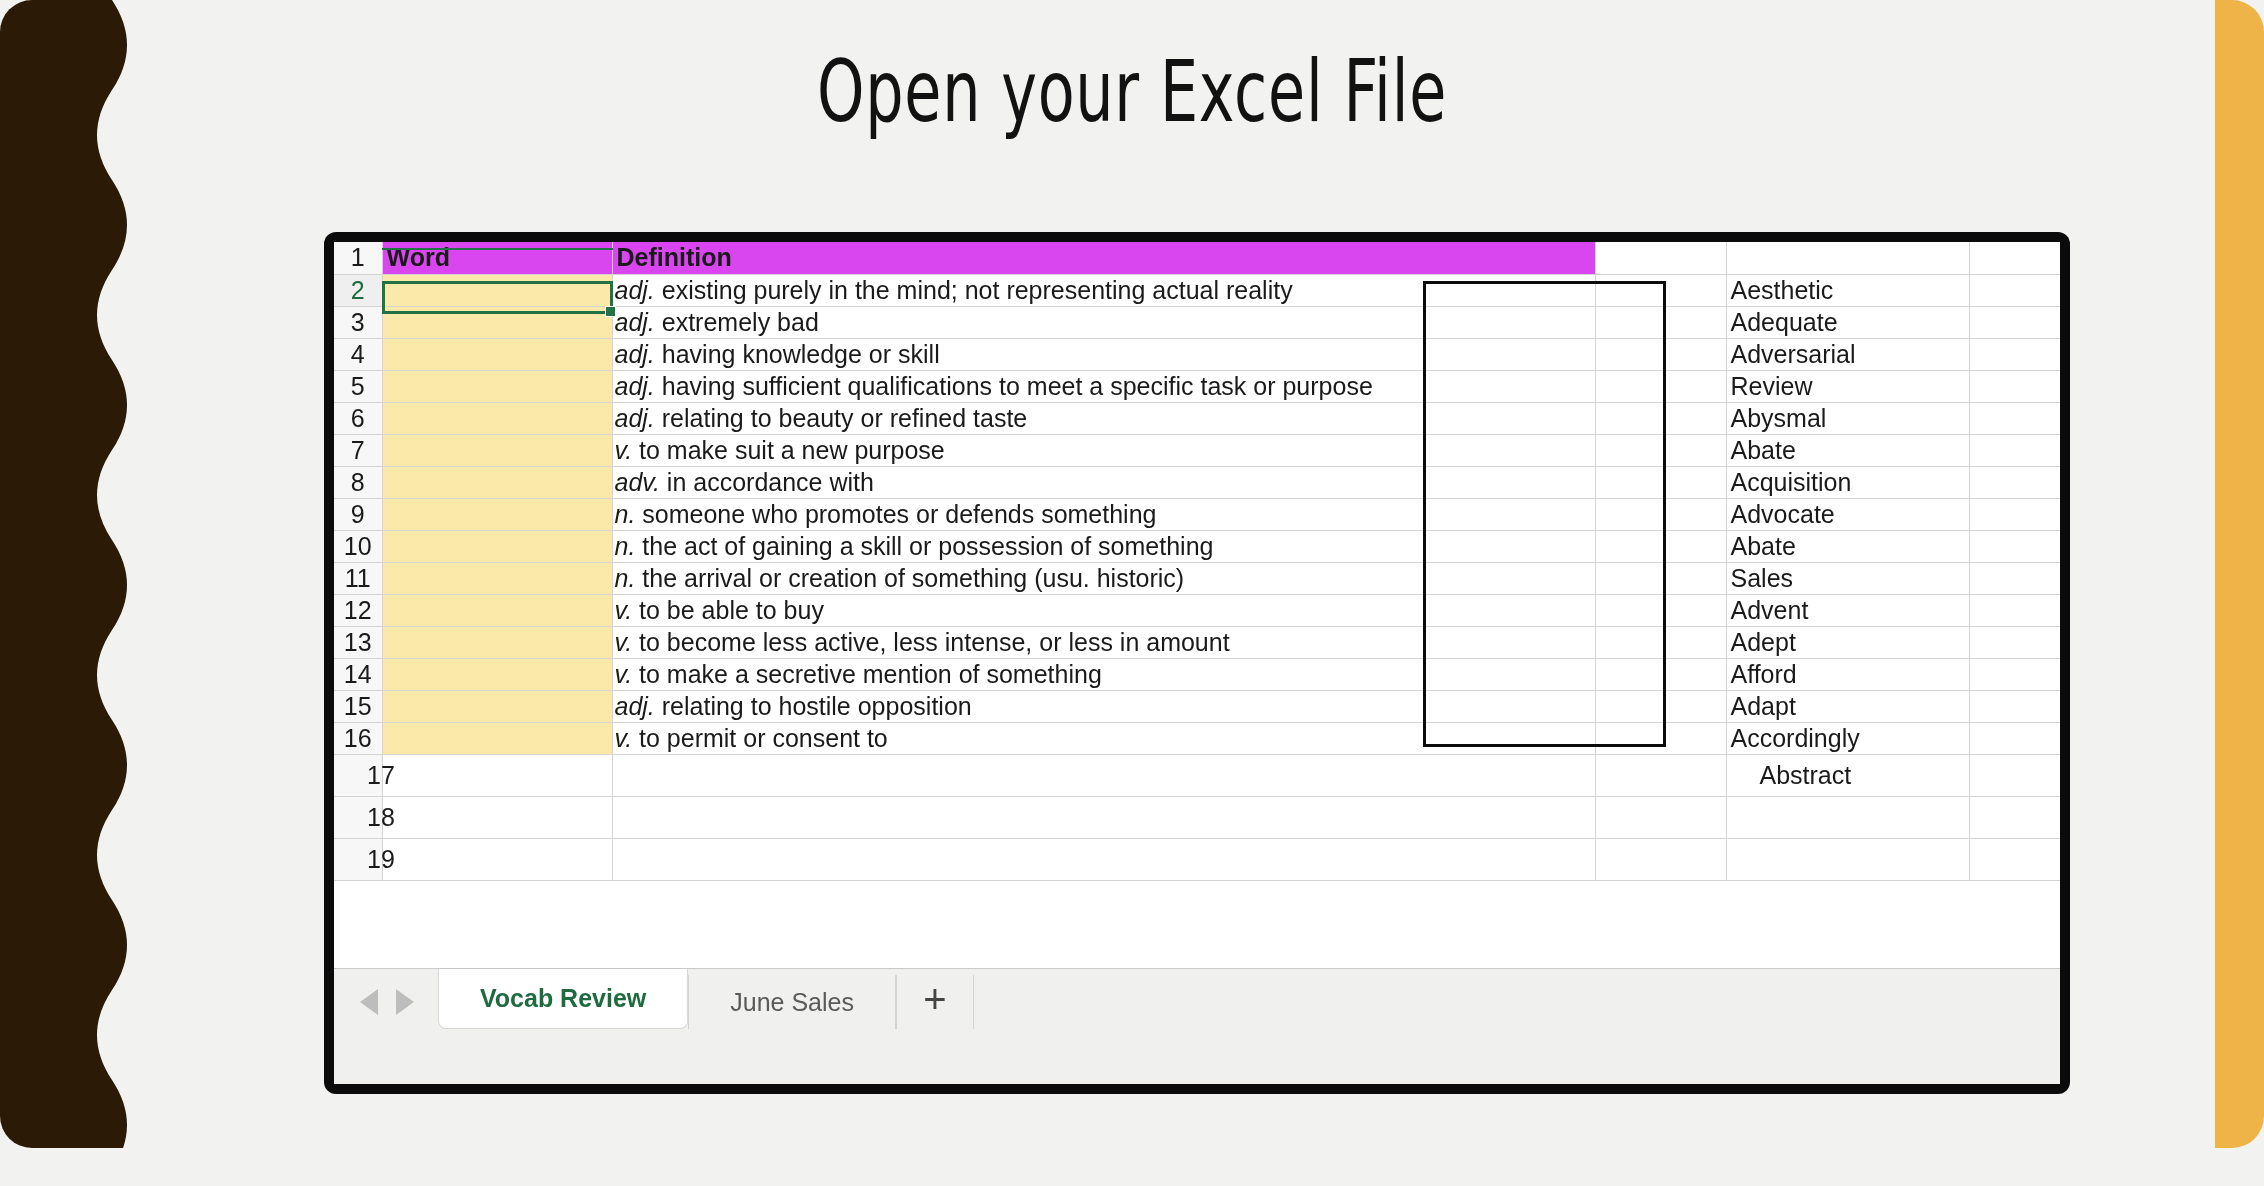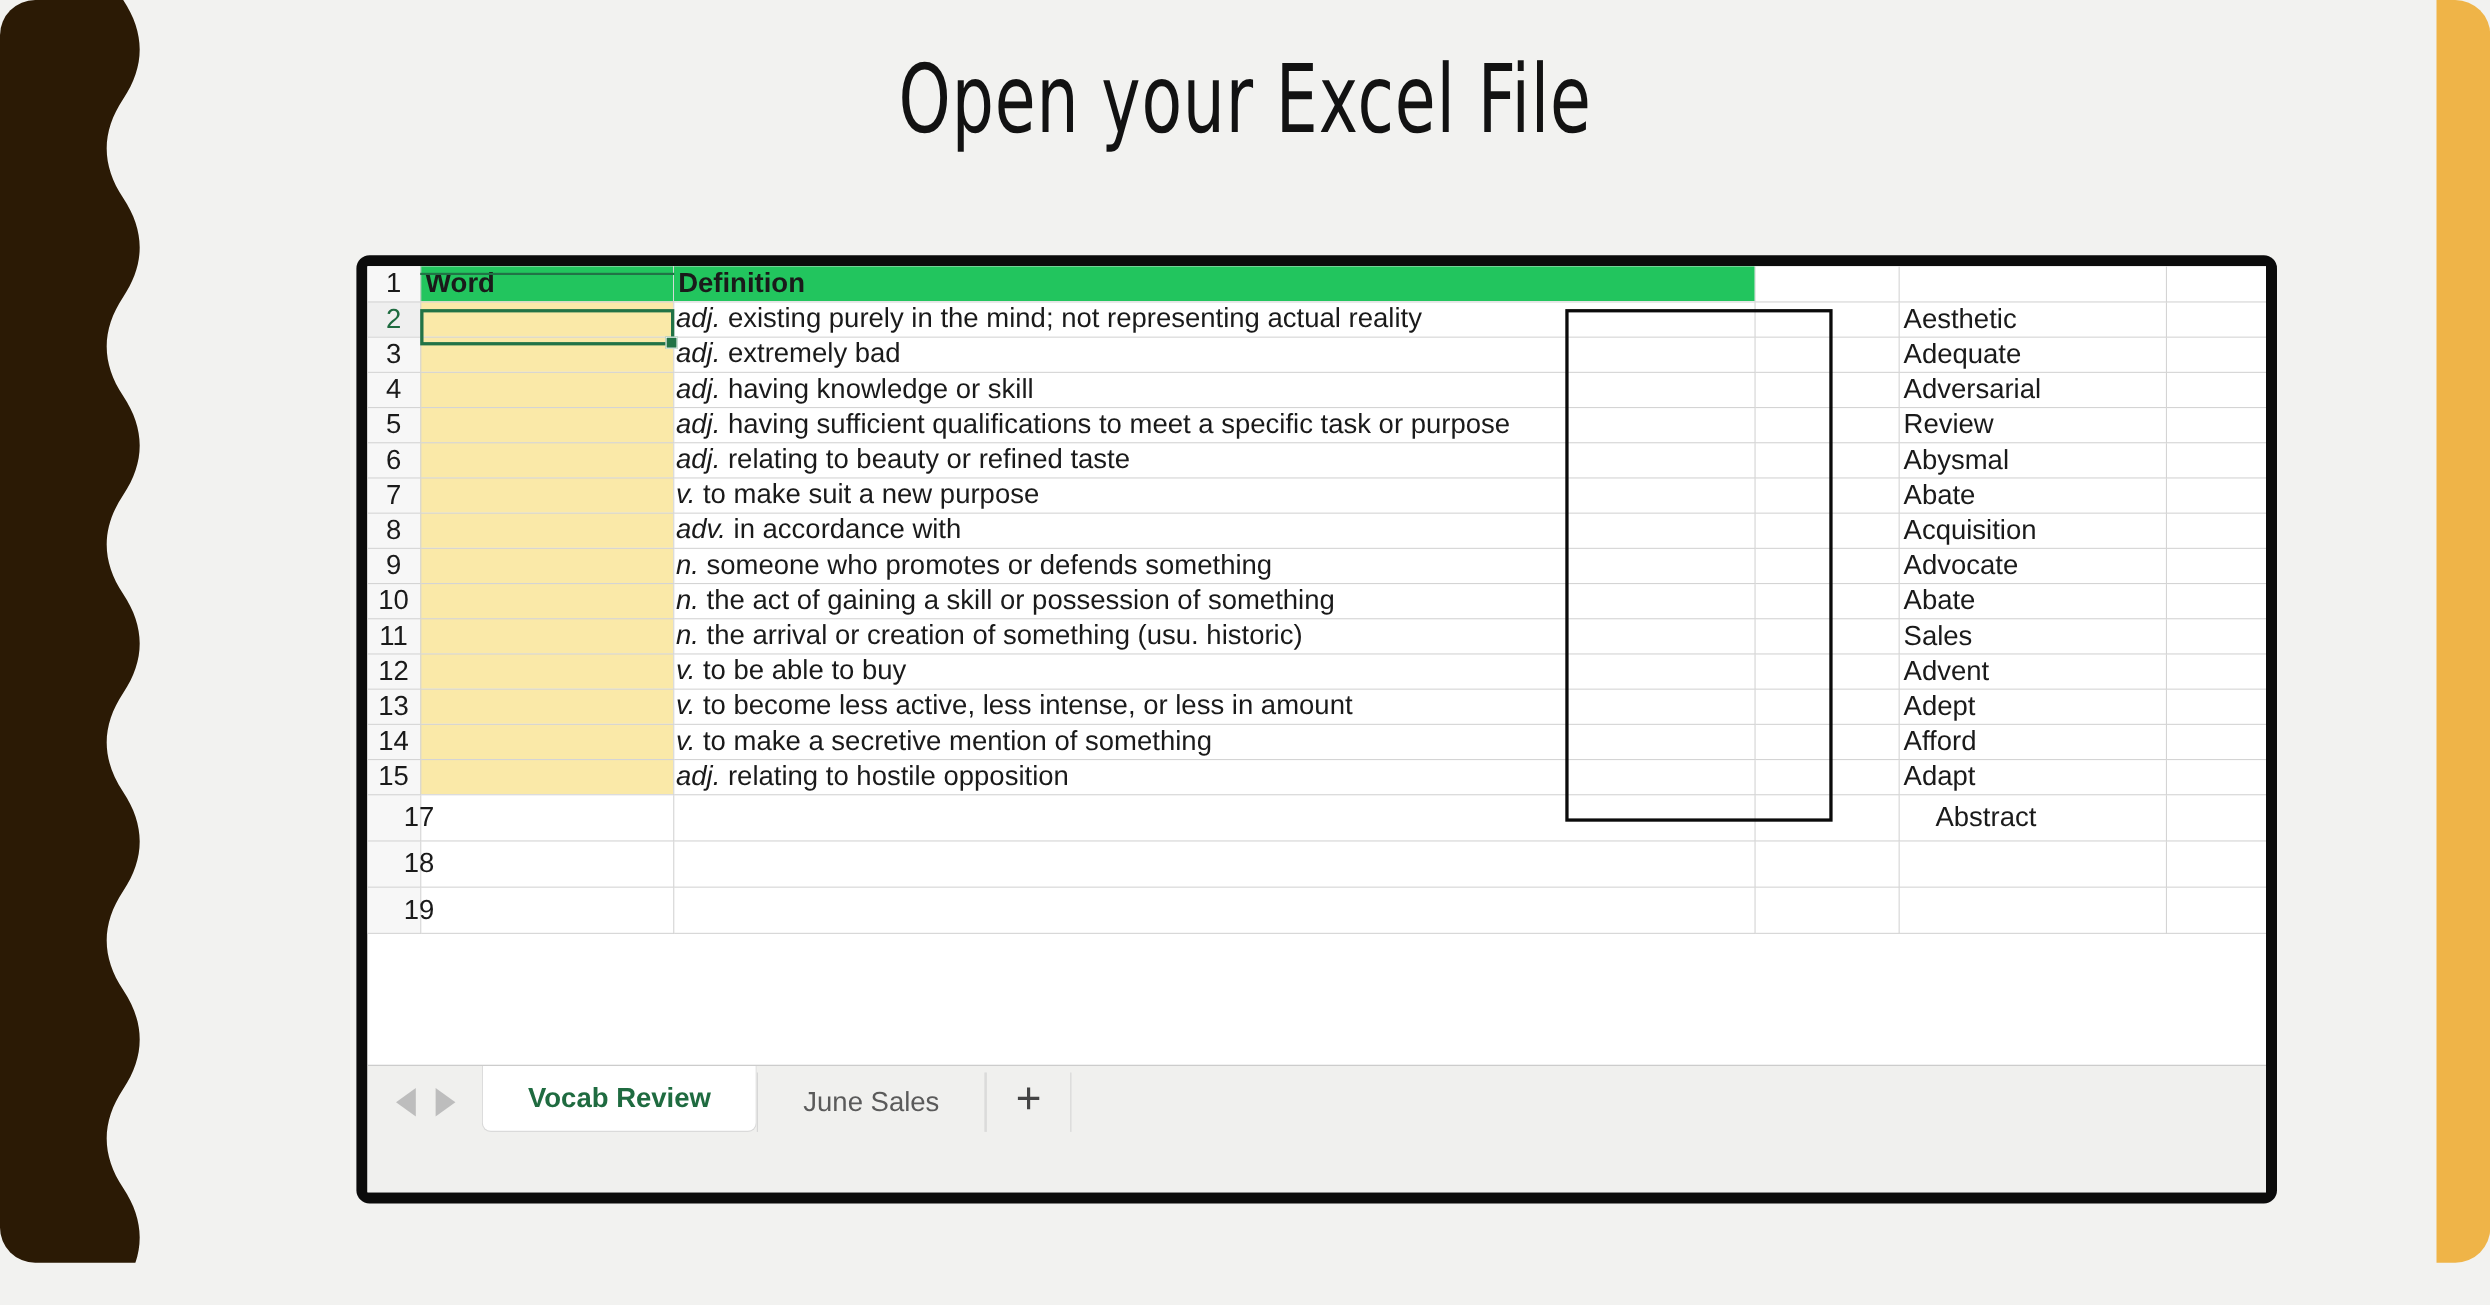--- a/index.html
+++ b/index.html
@@ -121,21 +121,21 @@
   }
 
   td.cell-a       { background: #ffffff; }
   td.cell-a.fill  { background: #FAE9A8; }
   td.cell-b       { position: relative; }
 
   td.hdr {
     font-weight: bold;
     font-size: 26px;
     color: #202020;
-    background: #22c55e;
+    background: #d946ef;
   }
 
   .pos { font-style: italic; }
   .deftext { font-style: normal; }
 
   
   .ovf {
     position: absolute;
     left: 2px; top: 50%;
     transform: translateY(-50%);
@@ -438,20 +438,30 @@
               <tr>
                 <td class="gutter">15</td>
                 <td class="cell-a fill"></td>
                 <td class="cell-b">
                   <span class="ovf"><span class="pos">adj. </span><span class="deftext">relating to hostile opposition</span></span>
                 </td>
                 <td></td>
                 <td>Adapt</td>
                 <td></td>
               </tr>
+              <tr>
+                <td class="gutter">16</td>
+                <td class="cell-a fill"></td>
+                <td class="cell-b">
+                  <span class="ovf"><span class="pos">v. </span><span class="deftext">to permit or consent to</span></span>
+                </td>
+                <td></td>
+                <td>Accordingly</td>
+                <td></td>
+              </tr>
               <tr class="tall">
                 <td class="gutter">17</td>
                 <td class="cell-a"></td>
                 <td class="cell-b"></td>
                 <td></td>
                 <td>Abstract</td>
                 <td></td>
               </tr>
               <tr class="tall">
                 <td class="gutter">18</td>

